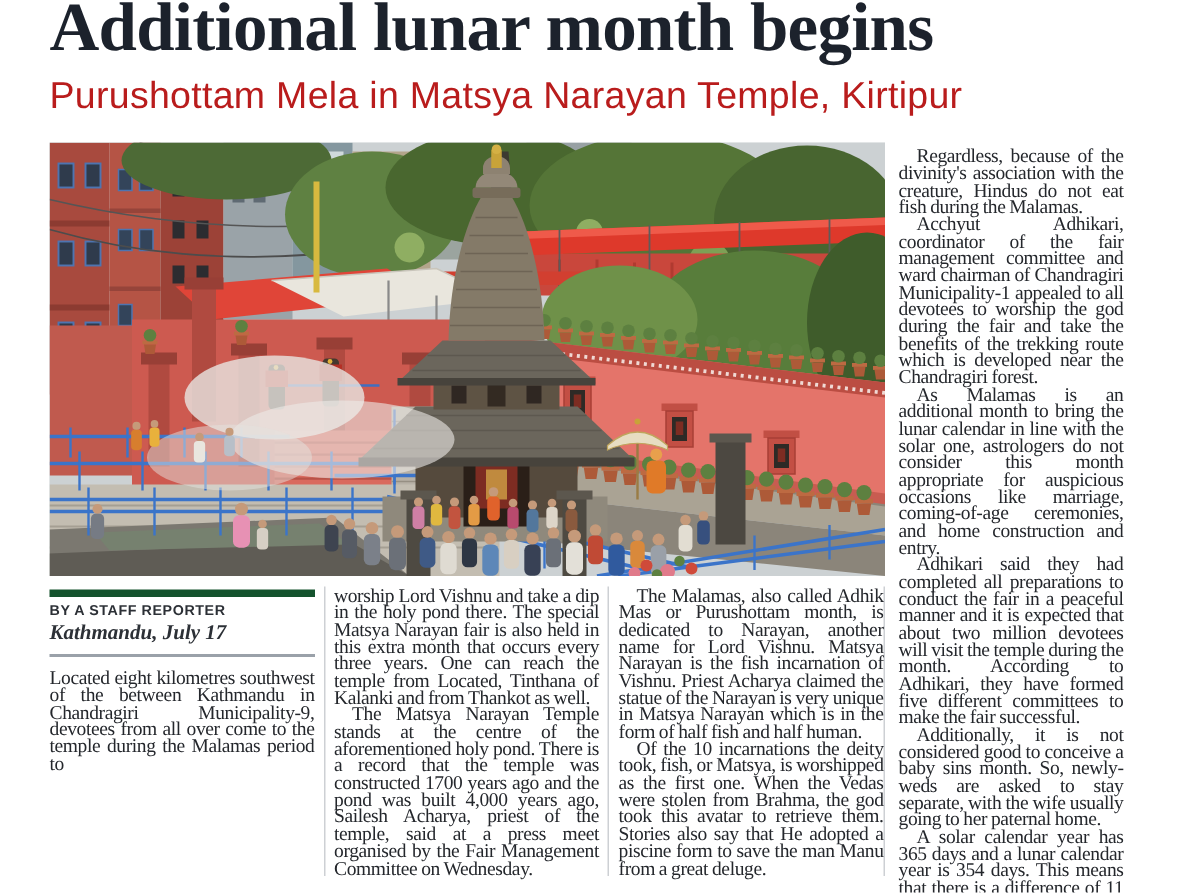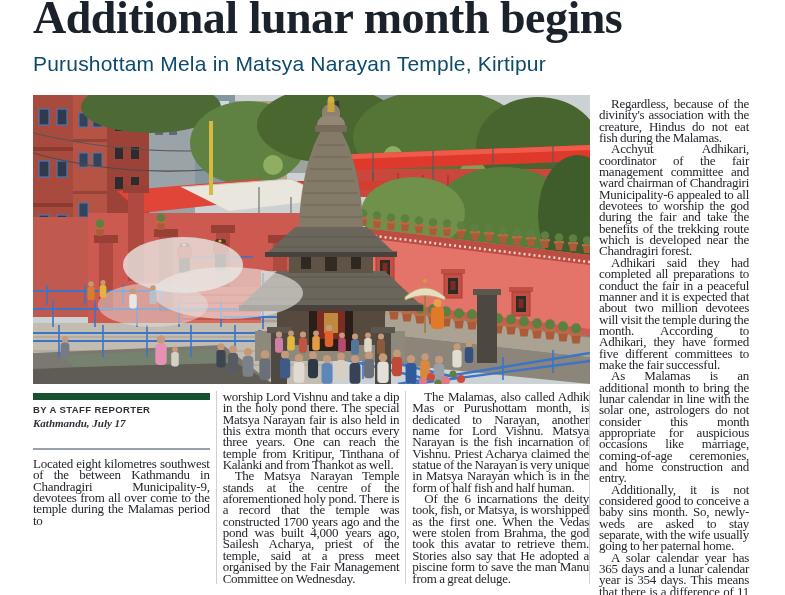--- a/index.html
+++ b/index.html
@@ -6,40 +6,40 @@
   body{width:785px;height:595px;overflow:hidden;}
   .page{box-sizing:border-box;width:785px;height:595px;padding:0 33px 0 33px;background:#fff;}
   
   .head h1{
     font-family:"Liberation Serif", "DejaVu Serif", serif;
     font-weight:700;font-size:46px;line-height:50px;letter-spacing:-0.5px;
     color:#1c222c;margin:-7px 0 0 0;white-space:nowrap;
   }
   .head h2{
     font-family:"Liberation Sans", sans-serif;
-    font-weight:400;font-size:21px;line-height:24px;letter-spacing:0.2px;
-    color:#0c4a6e;margin:9px 0 0 0;white-space:nowrap;
+    font-weight:400;font-size:25px;line-height:24px;letter-spacing:0.2px;
+    color:#b91c1c;margin:9px 0 0 0;white-space:nowrap;
   }
   
   .content{display:flex;margin-top:19px;}
   .leftwrap{width:557px;flex:0 0 557px;}
   figure.photo{margin:0;width:557px;height:289px;overflow:hidden;background:#ccd1d3;}
   figure.photo svg{display:block;}
   .below{display:flex;margin-top:7px;}
   .below .col{flex:1 1 0;min-width:0;}
   .below .col + .col{border-left:1px solid #cdd0d4;padding-left:6px;margin-left:6px;}
   .below .col.last{border-right:1px solid #cdd0d4;padding-right:0;}
   aside.col4{width:150px;flex:0 0 150px;margin-left:9px;padding-top:3px;}
   
-  .byline{border-top:7px solid #14532d;border-bottom:2px solid #9aa1a9;
-          margin:2px 0 8px 0;padding:4px 0 19px 0;}
+  .byline{border-top:5px solid #14532d;border-bottom:2px solid #9aa1a9;
+          margin:2px 0 8px 0;padding:4px 0 5px 0;}
   .byline .reporter{font-family:"Liberation Sans",sans-serif;font-size:9.5px;font-weight:700;
           letter-spacing:0.4px;color:#2c3036;}
   .byline .dateline{font-family:"Liberation Serif",serif;font-style:italic;font-weight:700;
-          font-size:11px;color:#2c3036;margin-top:2px;}
+          font-size:14px;color:#2c3036;margin-top:2px;}
   
   .paras p{
     margin:0;font-family:"Liberation Serif","DejaVu Serif",serif;
     font-size:13px;line-height:11.35px;letter-spacing:-0.25px;word-spacing:-0.4px;
     text-align:justify;color:#24272c;text-indent:12px;
   }
   .noindent-first p:first-child{text-indent:0;}
 </style>
 </head>
 <body>
@@ -461,38 +461,38 @@
           <div class="byline">
             <div class="reporter">BY A STAFF REPORTER</div>
             <div class="dateline">Kathmandu, July 17</div>
           </div>
           <div class="paras noindent-first">
               <p>Located eight kilometres southwest of the between Kathmandu in Chandragiri Municipality-9, devotees from all over come to the temple during the Malamas period to</p>
             </div>
         </div>
         <div class="col">
           <div class="paras noindent-first">
-              <p>worship Lord Vishnu and take a dip in the holy pond there. The special Matsya Narayan fair is also held in this extra month that occurs every three years. One can reach the temple from Kritipur, Tinthana of Kalanki and from Thankot as well.</p>
+              <p>worship Lord Vishnu and take a dip in the holy pond there. The special Matsya Narayan fair is also held in this extra month that occurs every three years. One can reach the temple from Located, Tinthana of Kalanki and from Thankot as well.</p>
               <p>The Matsya Narayan Temple stands at the centre of the aforementioned holy pond. There is a record that the temple was constructed 1700 years ago and the pond was built 4,000 years ago, Sailesh Acharya, priest of the temple, said at a press meet organised by the Fair Management Committee on Wednesday.</p>
             </div>
         </div>
         <div class="col last">
           <div class="paras">
               <p>The Malamas, also called Adhik Mas or Purushottam month, is dedicated to Narayan, another name for Lord Vishnu. Matsya Narayan is the fish incarnation of Vishnu. Priest Acharya claimed the statue of the Narayan is very unique in Matsya Narayan which is in the form of half fish and half human.</p>
-              <p>Of the 6 incarnations the deity took, fish, or Matsya, is worshipped as the first one. When the Vedas were stolen from Brahma, the god took this avatar to retrieve them. Stories also say that He adopted a piscine form to save the man Manu from a great deluge.</p>
+              <p>Of the 10 incarnations the deity took, fish, or Matsya, is worshipped as the first one. When the Vedas were stolen from Brahma, the god took this avatar to retrieve them. Stories also say that He adopted a piscine form to save the man Manu from a great deluge.</p>
             </div>
         </div>
       </div>
     </div>
 
     <aside class="col4">
       <div class="paras">
           <p>Regardless, because of the divinity's association with the creature, Hindus do not eat fish during the Malamas.</p>
-          <p>Acchyut Adhikari, coordinator of the fair management committee and ward chairman of Chandragiri Municipality-6 appealed to all devotees to worship the god during the fair and take the benefits of the trekking route which is developed near the Chandragiri forest.</p>
+          <p>Acchyut Adhikari, coordinator of the fair management committee and ward chairman of Chandragiri Municipality-1 appealed to all devotees to worship the god during the fair and take the benefits of the trekking route which is developed near the Chandragiri forest.</p>
+          <p>As Malamas is an additional month to bring the lunar calendar in line with the solar one, astrologers do not consider this month appropriate for auspicious occasions like marriage, coming-of-age ceremonies, and home construction and entry.</p>
           <p>Adhikari said they had completed all preparations to conduct the fair in a peaceful manner and it is expected that about two million devotees will visit the temple during the month. According to Adhikari, they have formed five different committees to make the fair successful.</p>
-          <p>As Malamas is an additional month to bring the lunar calendar in line with the solar one, astrologers do not consider this month appropriate for auspicious occasions like marriage, coming-of-age ceremonies, and home construction and entry.</p>
           <p>Additionally, it is not considered good to conceive a baby sins month. So, newly-weds are asked to stay separate, with the wife usually going to her paternal home.</p>
           <p>A solar calendar year has 365 days and a lunar calendar year is 354 days. This means that there is a difference of 11 days between the two, which, over three years, become 33 days. These 33 days are grouped into an additional 13th month in the lunar year and that month is called Malamas.</p>
         </div>
     </aside>
 
   </div>
 </div>
 
 </body></html>

